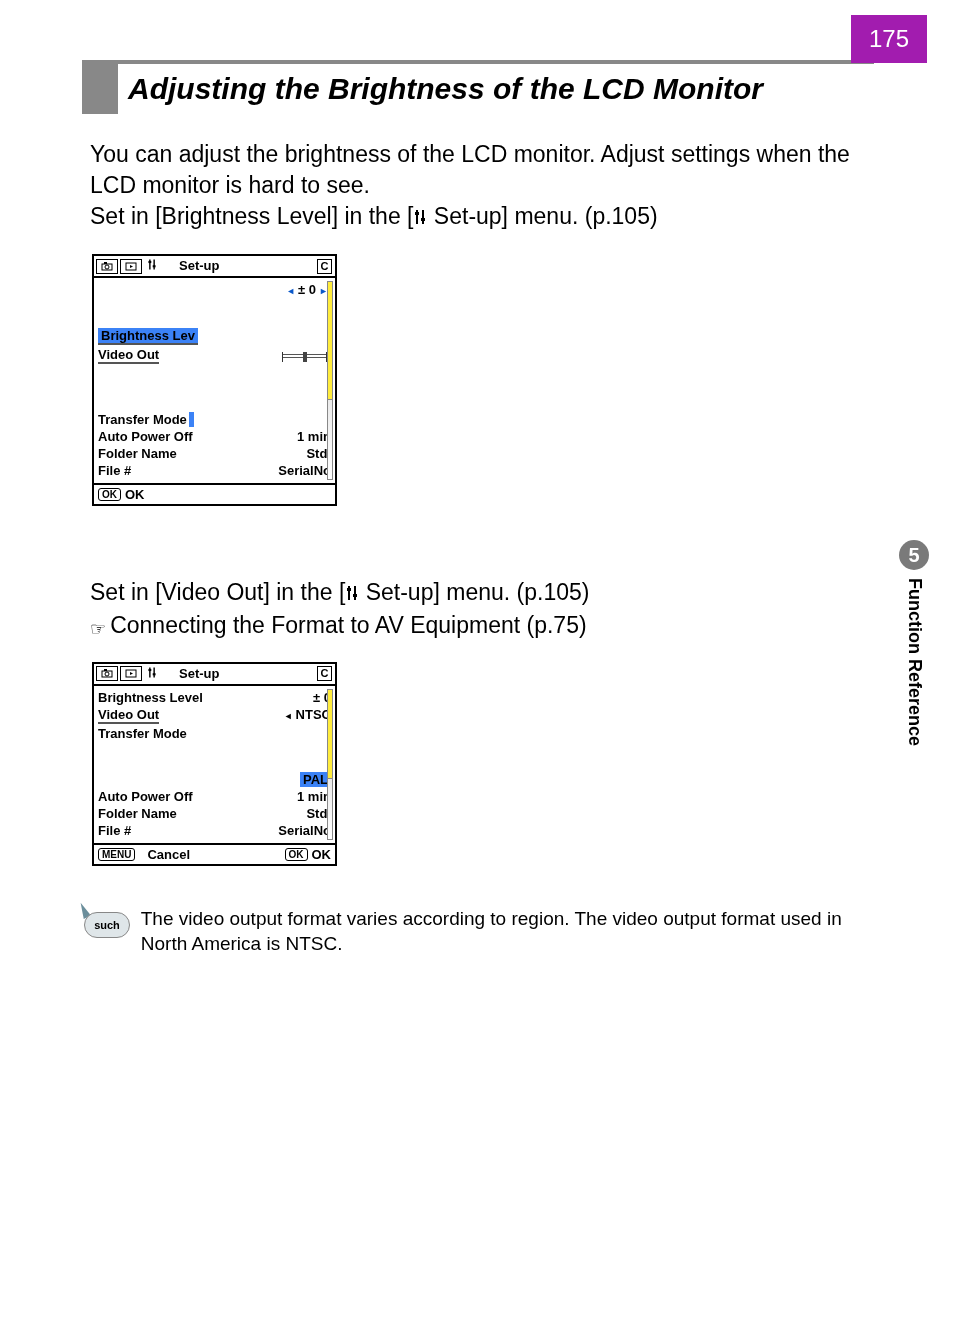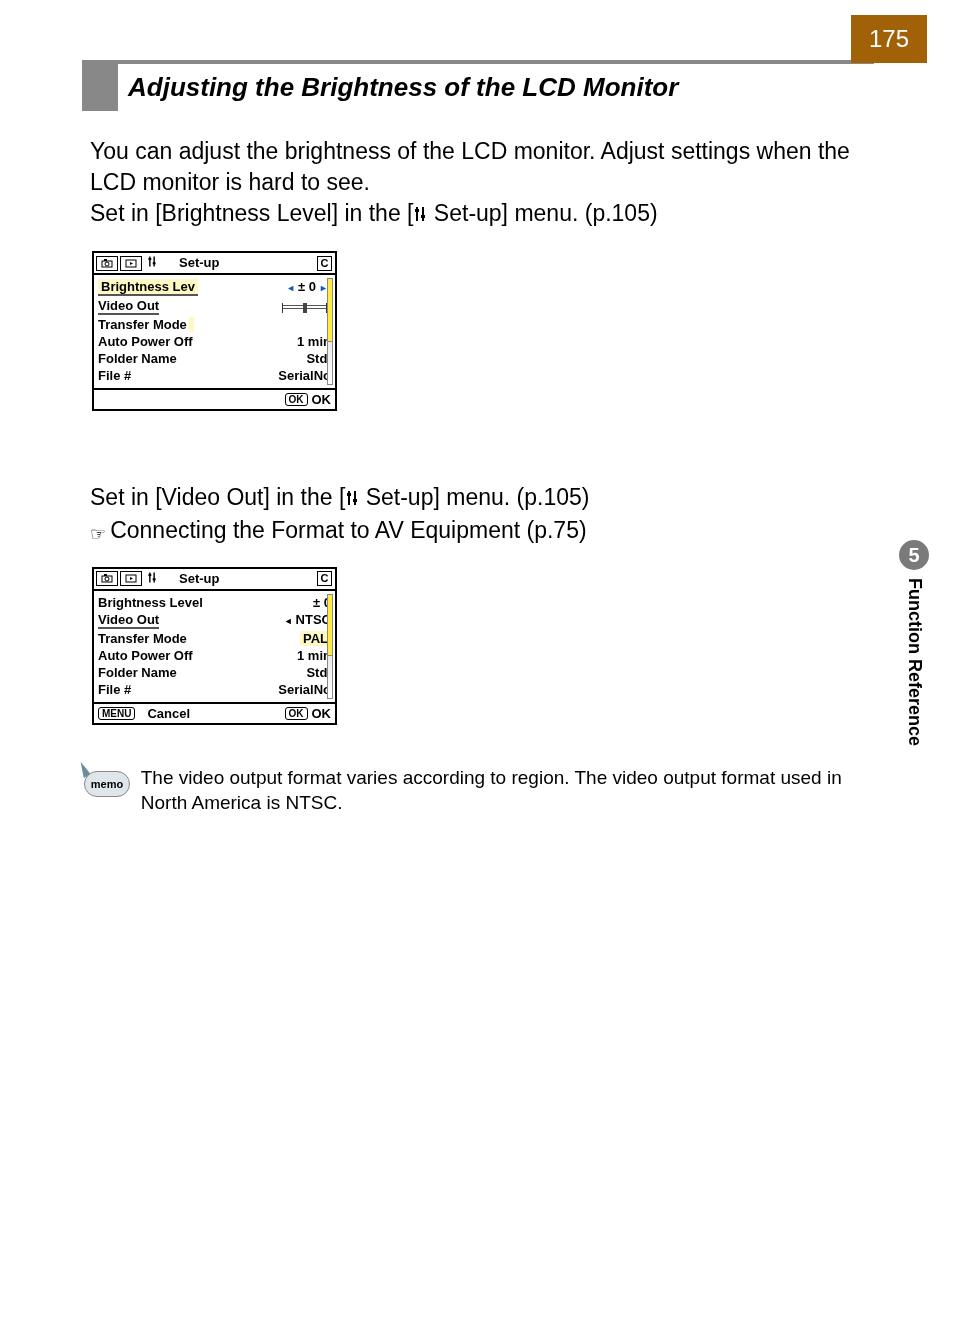--- a/index.html
+++ b/index.html
@@ -9,21 +9,21 @@
     background: #fff;
     color: #000;
     width: 954px;
     height: 1329px;
     position: relative;
   }
   .page-num-box {
     position: absolute;
     top: 15px;
     right: 27px;
-    background: #a16207;
+    background: #a21caf;
     color: #fff;
     font-size: 24px;
     padding: 10px 18px;
   }
   .side-tab {
     position: absolute;
     right: 25px;
     top: 540px;
     display: flex;
     flex-direction: column;
@@ -60,21 +60,21 @@
   }
   .heading-row {
     display: flex;
     align-items: stretch;
   }
   .heading-accent {
     width: 36px;
     background: #888;
   }
   .heading-text {
-    font-size: 26px;
+    font-size: 30px;
     font-weight: bold;
     font-style: italic;
     padding: 8px 0 8px 10px;
   }
   .body-text {
     font-size: 23px;
     line-height: 1.35;
     margin: 25px 0 20px 8px;
   }
   .tool-icon-inline {
@@ -139,21 +139,21 @@
     position:absolute;
     right:2px; top:3px; bottom:3px;
     width:6px;
     border:1px solid #888;
     background:linear-gradient(#ccc,#fff);
   }
   .scroll-thumb { height:60%; background:#ffec3d; border-bottom:1px solid #888;}
   .lcd-footer {
     border-top: 2px solid #000;
     display:flex;
-    justify-content:flex-end;
+    justify-content:flex-start;
     align-items:center;
     padding:2px 4px;
     gap:4px;
   }
   .lcd-footer .left { margin-right:auto; display:flex; align-items:center; gap:12px;}
   .btn-outline {
     border:1px solid #000;
     border-radius:3px;
     font-size:10px;
     padding:0 3px;
@@ -162,23 +162,24 @@
   .slider-track {
     width:45px; height:4px; background:#fff;
     border:1px solid #555; display:inline-block;
     position:relative; margin:0 4px;
     vertical-align:middle;
   }
   .slider-track .tick-left{position:absolute;left:-1px;top:-3px;width:1px;height:10px;background:#333;}
   .slider-track .tick-right{position:absolute;right:-1px;top:-3px;width:1px;height:10px;background:#333;}
   .slider-track .handle{position:absolute;left:50%;top:-3px;width:4px;height:10px;background:#444;transform:translateX(-50%);}
   .highlight-cell{
-    background:#fef9c3;
+    background:#3b82f6;
     padding:0 3px;
     display:inline-block;
+    margin-top:46px;
   }
   .option-sel { font-weight:bold; }
 
   .memo-row {
     display:flex;
     align-items:flex-start;
     gap:20px;
     margin-top:35px;
   }
   .memo-icon {
@@ -366,18 +367,18 @@
         <span>Cancel</span>
       </span>
       <span class="btn-outline">OK</span>
       <span>OK</span>
     </div>
   </div>
 
   <div class="memo-row">
     <div class="memo-icon">
       <div class="memo-pen"></div>
-      <div class="memo-bubble">memo</div>
+      <div class="memo-bubble">such</div>
     </div>
     <div class="memo-text">The video output format varies according to region. The video output format used in North America is NTSC.</div>
   </div>
 
 </div>
 
 </body></html>

